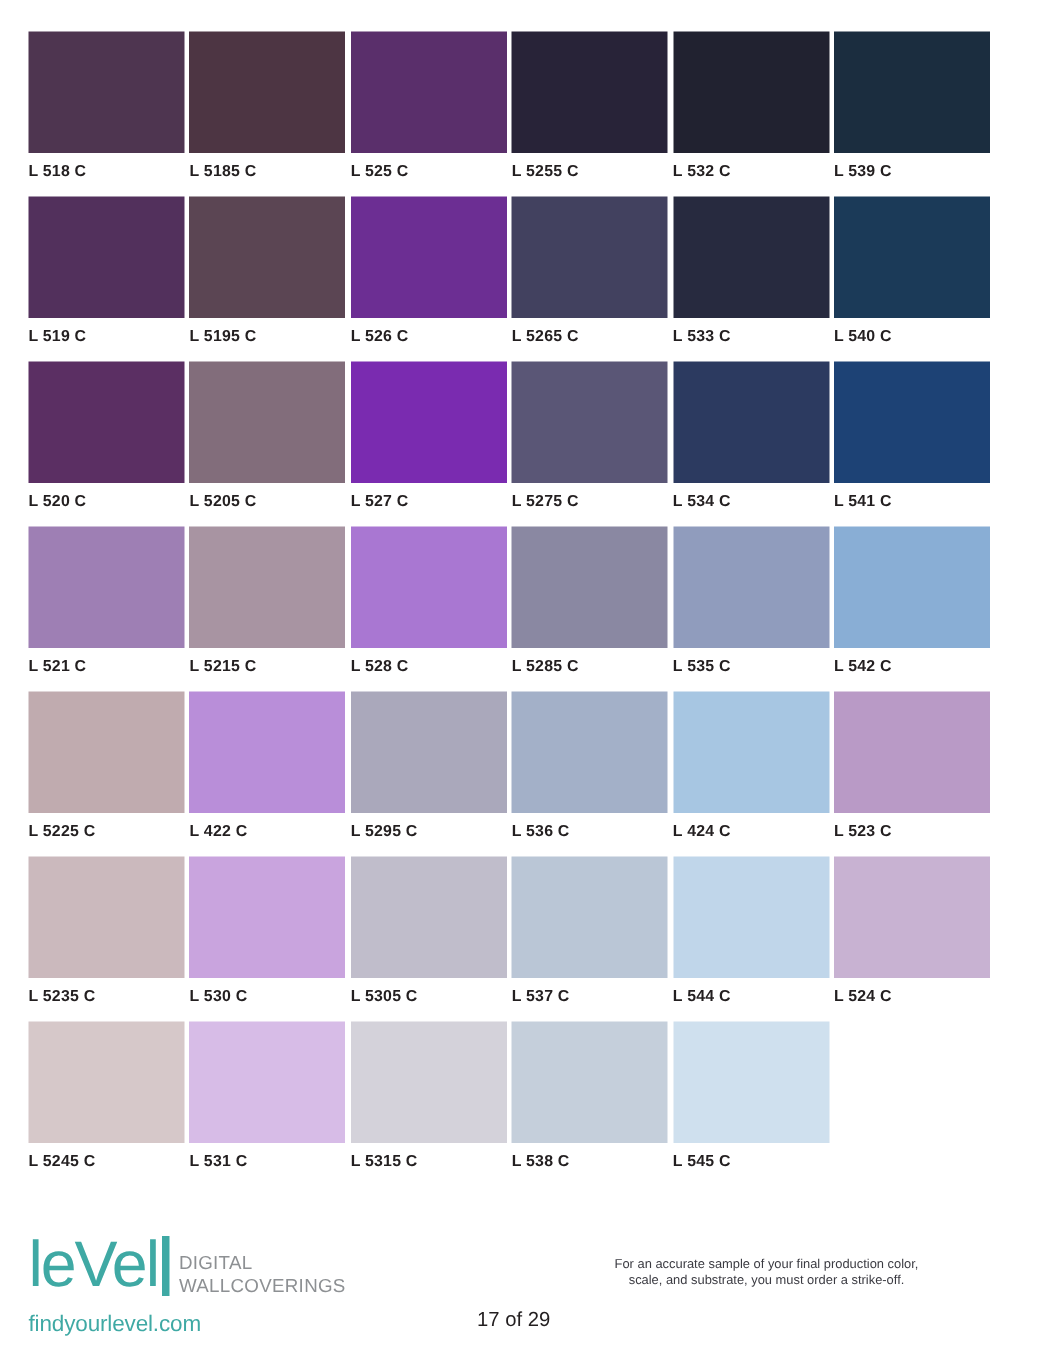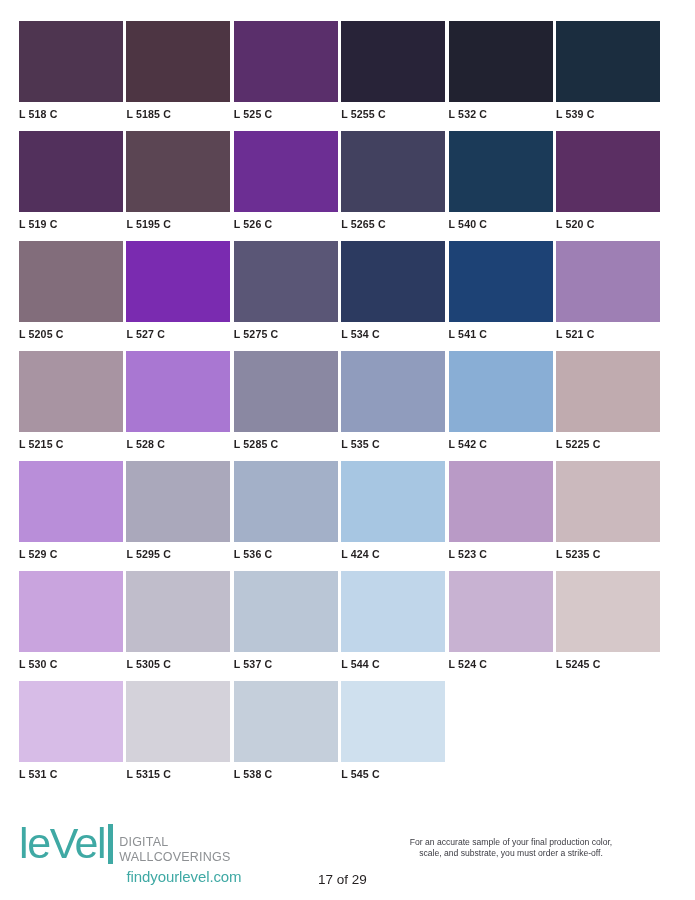--- a/index.html
+++ b/index.html
@@ -103,26 +103,25 @@
     font-family: "Liberation Sans", sans-serif;
     font-size: 12.5px;
     line-height: 14.5px;
     color: #8d9093;
     letter-spacing: 0.2px;
   }
 
   .logo-sub span { display: block; }
 
   .brand-url {
-    margin-top: 4px;
+    margin-top: 10px;
     font-family: "Liberation Sans", sans-serif;
     font-size: 15px;
     color: #3fa9a4;
     letter-spacing: -0.1px;
-    text-align: center;
   }
 
   .page-number {
     position: absolute;
     left: 318px;
     top: 60px;
     font-family: "Liberation Sans", sans-serif;
     font-size: 13.5px;
     color: #231f20;
     text-align: center;
@@ -181,20 +180,24 @@
       </div>
       <div class="swatch-cell">
         <div class="swatch-chip" style="background: rgb(108, 46, 147);"></div>
         <div class="swatch-label">L 526 C</div>
       </div>
       <div class="swatch-cell">
         <div class="swatch-chip" style="background: rgb(66, 65, 95);"></div>
         <div class="swatch-label">L 5265 C</div>
       </div>
       <div class="swatch-cell">
+        <div class="swatch-chip" style="background: rgb(39, 42, 63);"></div>
+        <div class="swatch-label">L 533 C</div>
+      </div>
+      <div class="swatch-cell">
         <div class="swatch-chip" style="background: rgb(27, 58, 88);"></div>
         <div class="swatch-label">L 540 C</div>
       </div>
       <div class="swatch-cell">
         <div class="swatch-chip" style="background: rgb(91, 47, 99);"></div>
         <div class="swatch-label">L 520 C</div>
       </div>
       <div class="swatch-cell">
         <div class="swatch-chip" style="background: rgb(130, 109, 123);"></div>
         <div class="swatch-label">L 5205 C</div>
@@ -238,21 +241,21 @@
       <div class="swatch-cell">
         <div class="swatch-chip" style="background: rgb(137, 174, 213);"></div>
         <div class="swatch-label">L 542 C</div>
       </div>
       <div class="swatch-cell">
         <div class="swatch-chip" style="background: rgb(192, 171, 175);"></div>
         <div class="swatch-label">L 5225 C</div>
       </div>
       <div class="swatch-cell">
         <div class="swatch-chip" style="background: rgb(185, 142, 217);"></div>
-        <div class="swatch-label">L 529 C</div>
+        <div class="swatch-label">L 422 C</div>
       </div>
       <div class="swatch-cell">
         <div class="swatch-chip" style="background: rgb(170, 168, 187);"></div>
         <div class="swatch-label">L 5295 C</div>
       </div>
       <div class="swatch-cell">
         <div class="swatch-chip" style="background: rgb(163, 176, 200);"></div>
         <div class="swatch-label">L 536 C</div>
       </div>
       <div class="swatch-cell">

